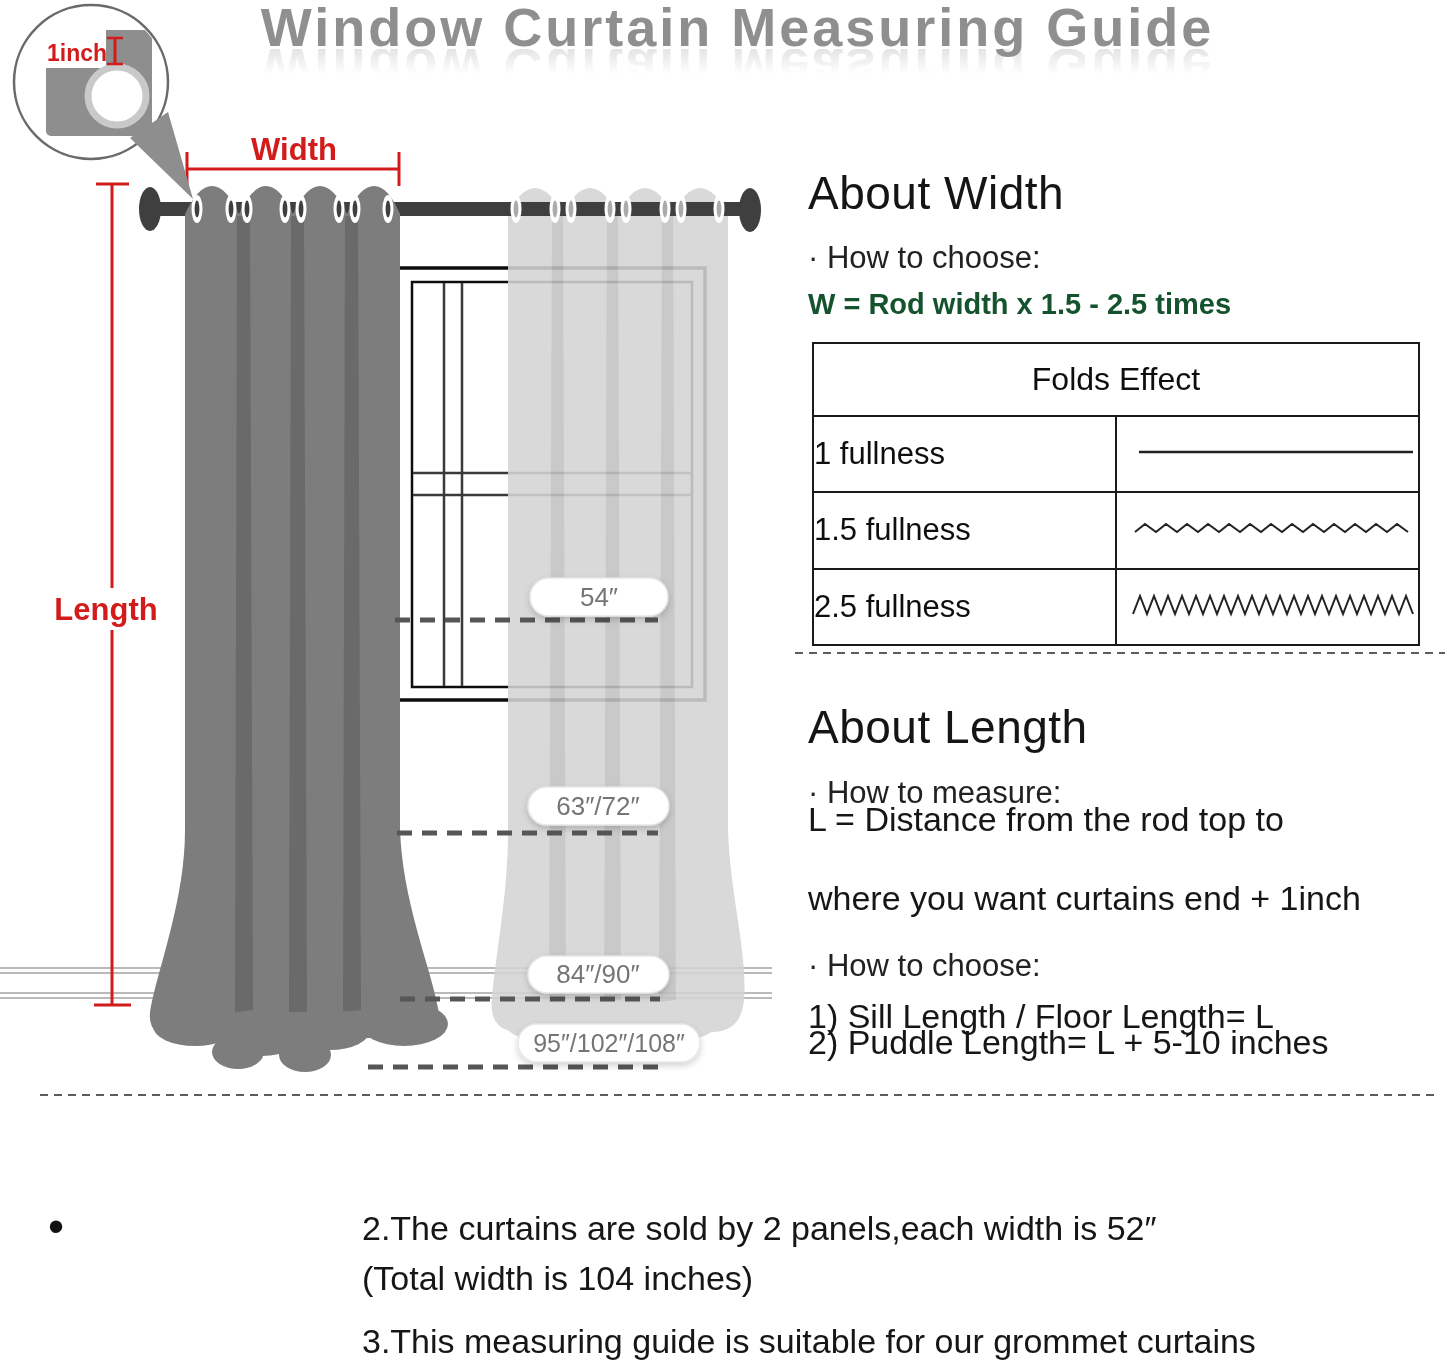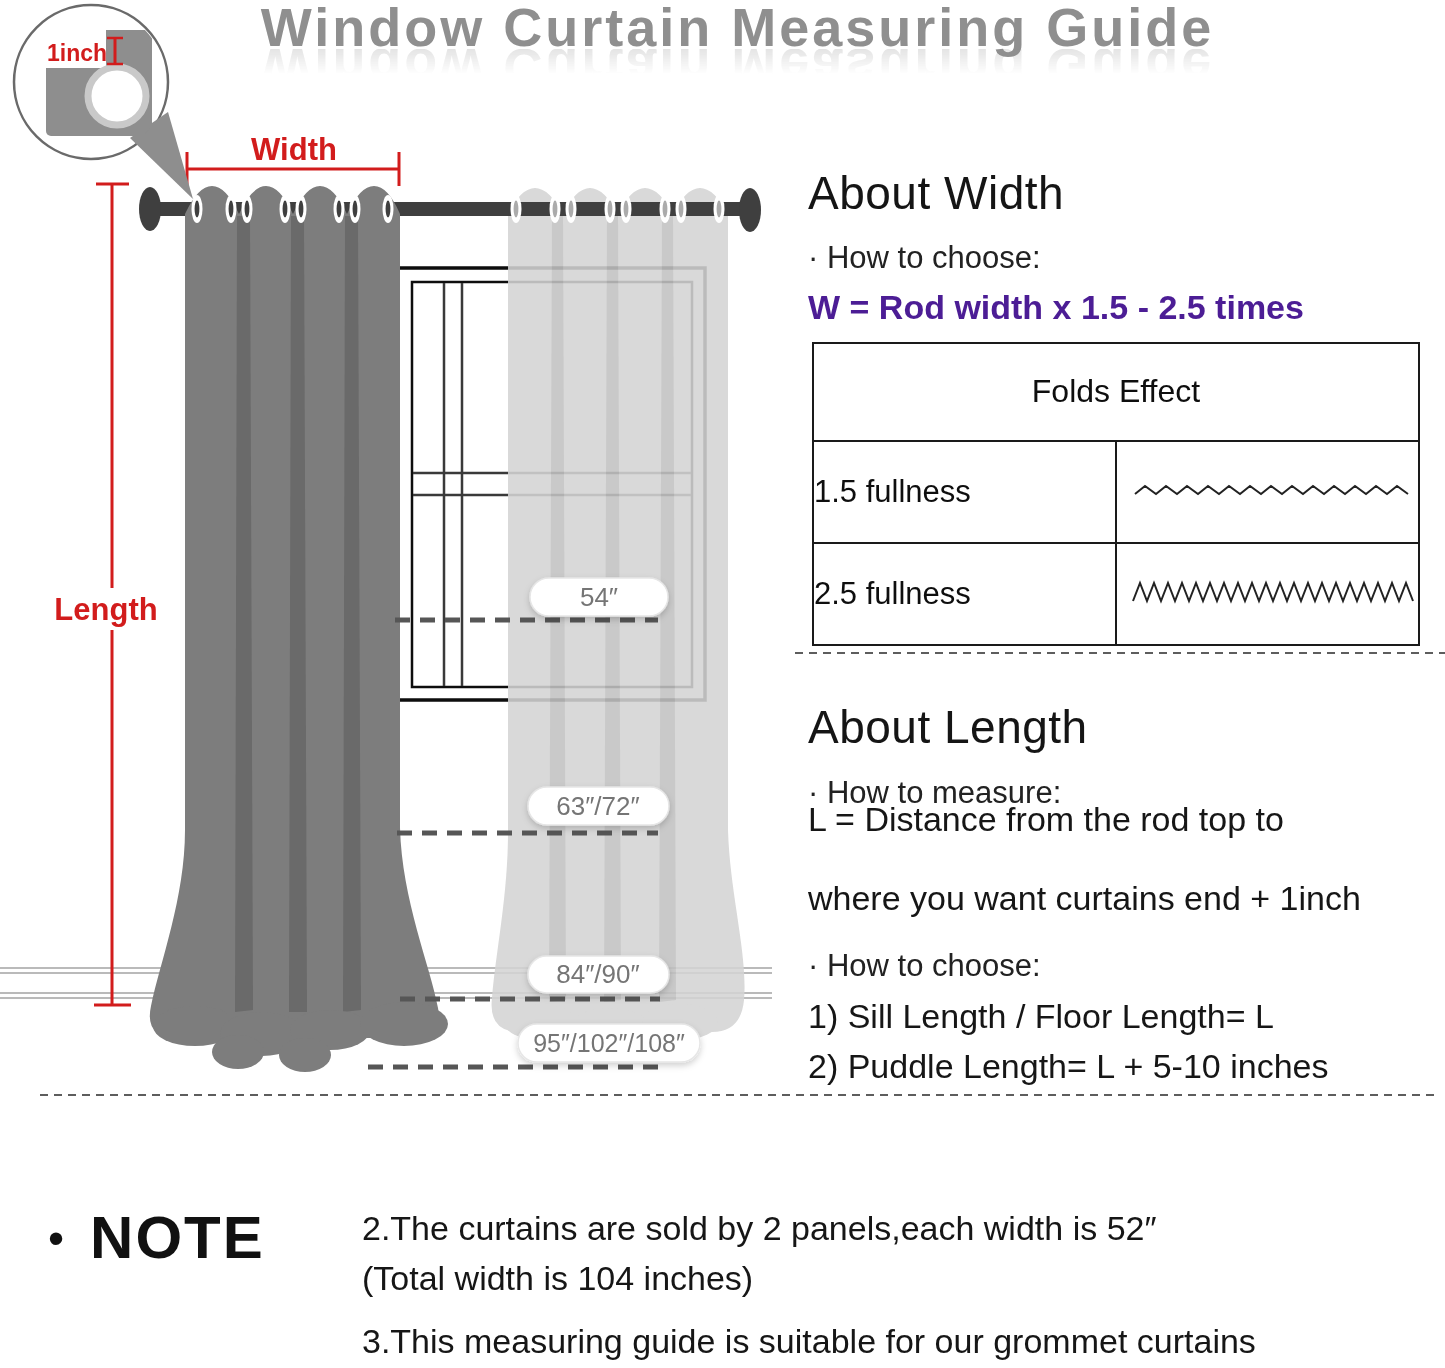--- a/index.html
+++ b/index.html
@@ -10,21 +10,21 @@
   .main-title{font-size:54px;font-weight:700;letter-spacing:3px;line-height:1.02;color:#8f8f8f;}
   .title-reflection{transform:scaleY(-1);opacity:.28;height:46px;overflow:hidden;margin-top:-6px;
          -webkit-mask-image:linear-gradient(to top,rgba(0,0,0,.85) 0%,transparent 55%);
          mask-image:linear-gradient(to top,rgba(0,0,0,.85) 0%,transparent 55%);}
   
   #diagram-svg{position:absolute;left:0;top:0;z-index:2;}
   
   .rcol{position:absolute;left:808px;top:0;width:637px;z-index:4;}
   .sec-heading{position:absolute;font-size:46px;font-weight:400;color:#151515;letter-spacing:.5px;}
   .sub-label{position:absolute;font-size:31px;font-weight:400;color:#222;}
-  .formula{position:absolute;font-size:34px;font-weight:600;color:#4c1d95;}
+  .formula{position:absolute;font-size:29px;font-weight:600;color:#14532d;}
   .body-line{position:absolute;font-size:34px;font-weight:400;color:#161616;white-space:nowrap;}
   
   .folds-table{position:absolute;left:4px;top:342px;width:608px;height:304px;
       border-collapse:collapse;table-layout:fixed;}
   .folds-table td,.folds-table th{border:2.5px solid #1a1a1a;padding:0;font-weight:400;}
   .folds-table th{font-size:32px;height:60px;text-align:center;font-weight:400;color:#0e0e0e;}
   .fold-label{font-size:31px;padding-left:36px;text-align:left;height:63px;color:#0e0e0e;}
   .fold-effect{text-align:center;vertical-align:middle;}
   
   .dashed-div{position:absolute;height:2px;z-index:5;
@@ -232,20 +232,28 @@
     <div class="sec-heading" style="top:166px;left:0;">About Width</div>
     <div class="sub-label" style="top:240px;left:0;">· How to choose:</div>
     <div class="formula" style="top:288px;left:0;">W = Rod width x 1.5 - 2.5 times</div>
 
     <table class="folds-table">
       <tbody>
           <tr>
         <th colspan="2">Folds Effect</th>
       </tr>
       <tr>
+        <td class="fold-label" style="width:273px;">1 fullness</td>
+        <td class="fold-effect">
+          <svg width="320" height="26" viewBox="0 0 320 26">
+            <line x1="22" y1="13" x2="296" y2="13" stroke="#222" stroke-width="2.5"></line>
+          </svg>
+        </td>
+      </tr>
+      <tr>
         <td class="fold-label">1.5 fullness</td>
         <td class="fold-effect">
           <svg width="320" height="26" viewBox="0 0 320 26">
             <polyline fill="none" stroke="#222" stroke-width="2" points="18,17 28,9 39,17 49,9 60,17 70,9 81,17 91,9 102,17 112,9 123,17 133,9 144,17 154,9 165,17 175,9 186,17 196,9 207,17 217,9 228,17 238,9 249,17 259,9 270,17 280,9 291,17"></polyline>
           </svg>
         </td>
       </tr>
       <tr>
         <td class="fold-label">2.5 fullness</td>
         <td class="fold-effect">
@@ -256,27 +264,26 @@
       </tr>
     </tbody>
       </table>
 
     <div class="sec-heading" style="top:700px;left:0;">About Length</div>
     <div class="sub-label" style="top:775px;left:0;">· How to measure:</div>
     <div class="body-line" style="top:800px;left:0;">L = Distance from the rod top to</div>
     <div class="body-line" style="top:879px;left:0;">where you want curtains end + 1inch</div>
     <div class="sub-label" style="top:948px;left:0;">· How to choose:</div>
     <div class="body-line" style="top:997px;left:0;">1)  Sill Length / Floor Length= L</div>
-    <div class="body-line" style="top:1047px;left:0;">2)  Puddle Length= L + 5-10 inches</div>
+    <div class="body-line" style="top:1023px;left:0;">2)  Puddle Length= L + 5-10 inches</div>
   </div>
 
   <div id="divider-right" class="dashed-div"></div>
   <div id="divider-bottom" class="dashed-div"></div>
 
   <div class="note-head">
     <span class="note-bullet">•</span>
-    <span class="note-title">NOTE</span>
   </div>
   <div id="note-line-1" class="note-line">2.The curtains are sold by 2 panels,each width is 52″</div>
   <div id="note-line-2" class="note-line">(Total width is 104 inches)</div>
   <div id="note-line-3" class="note-line">3.This measuring guide is suitable for our grommet curtains</div>
 
 </div>
 
 </body></html>

